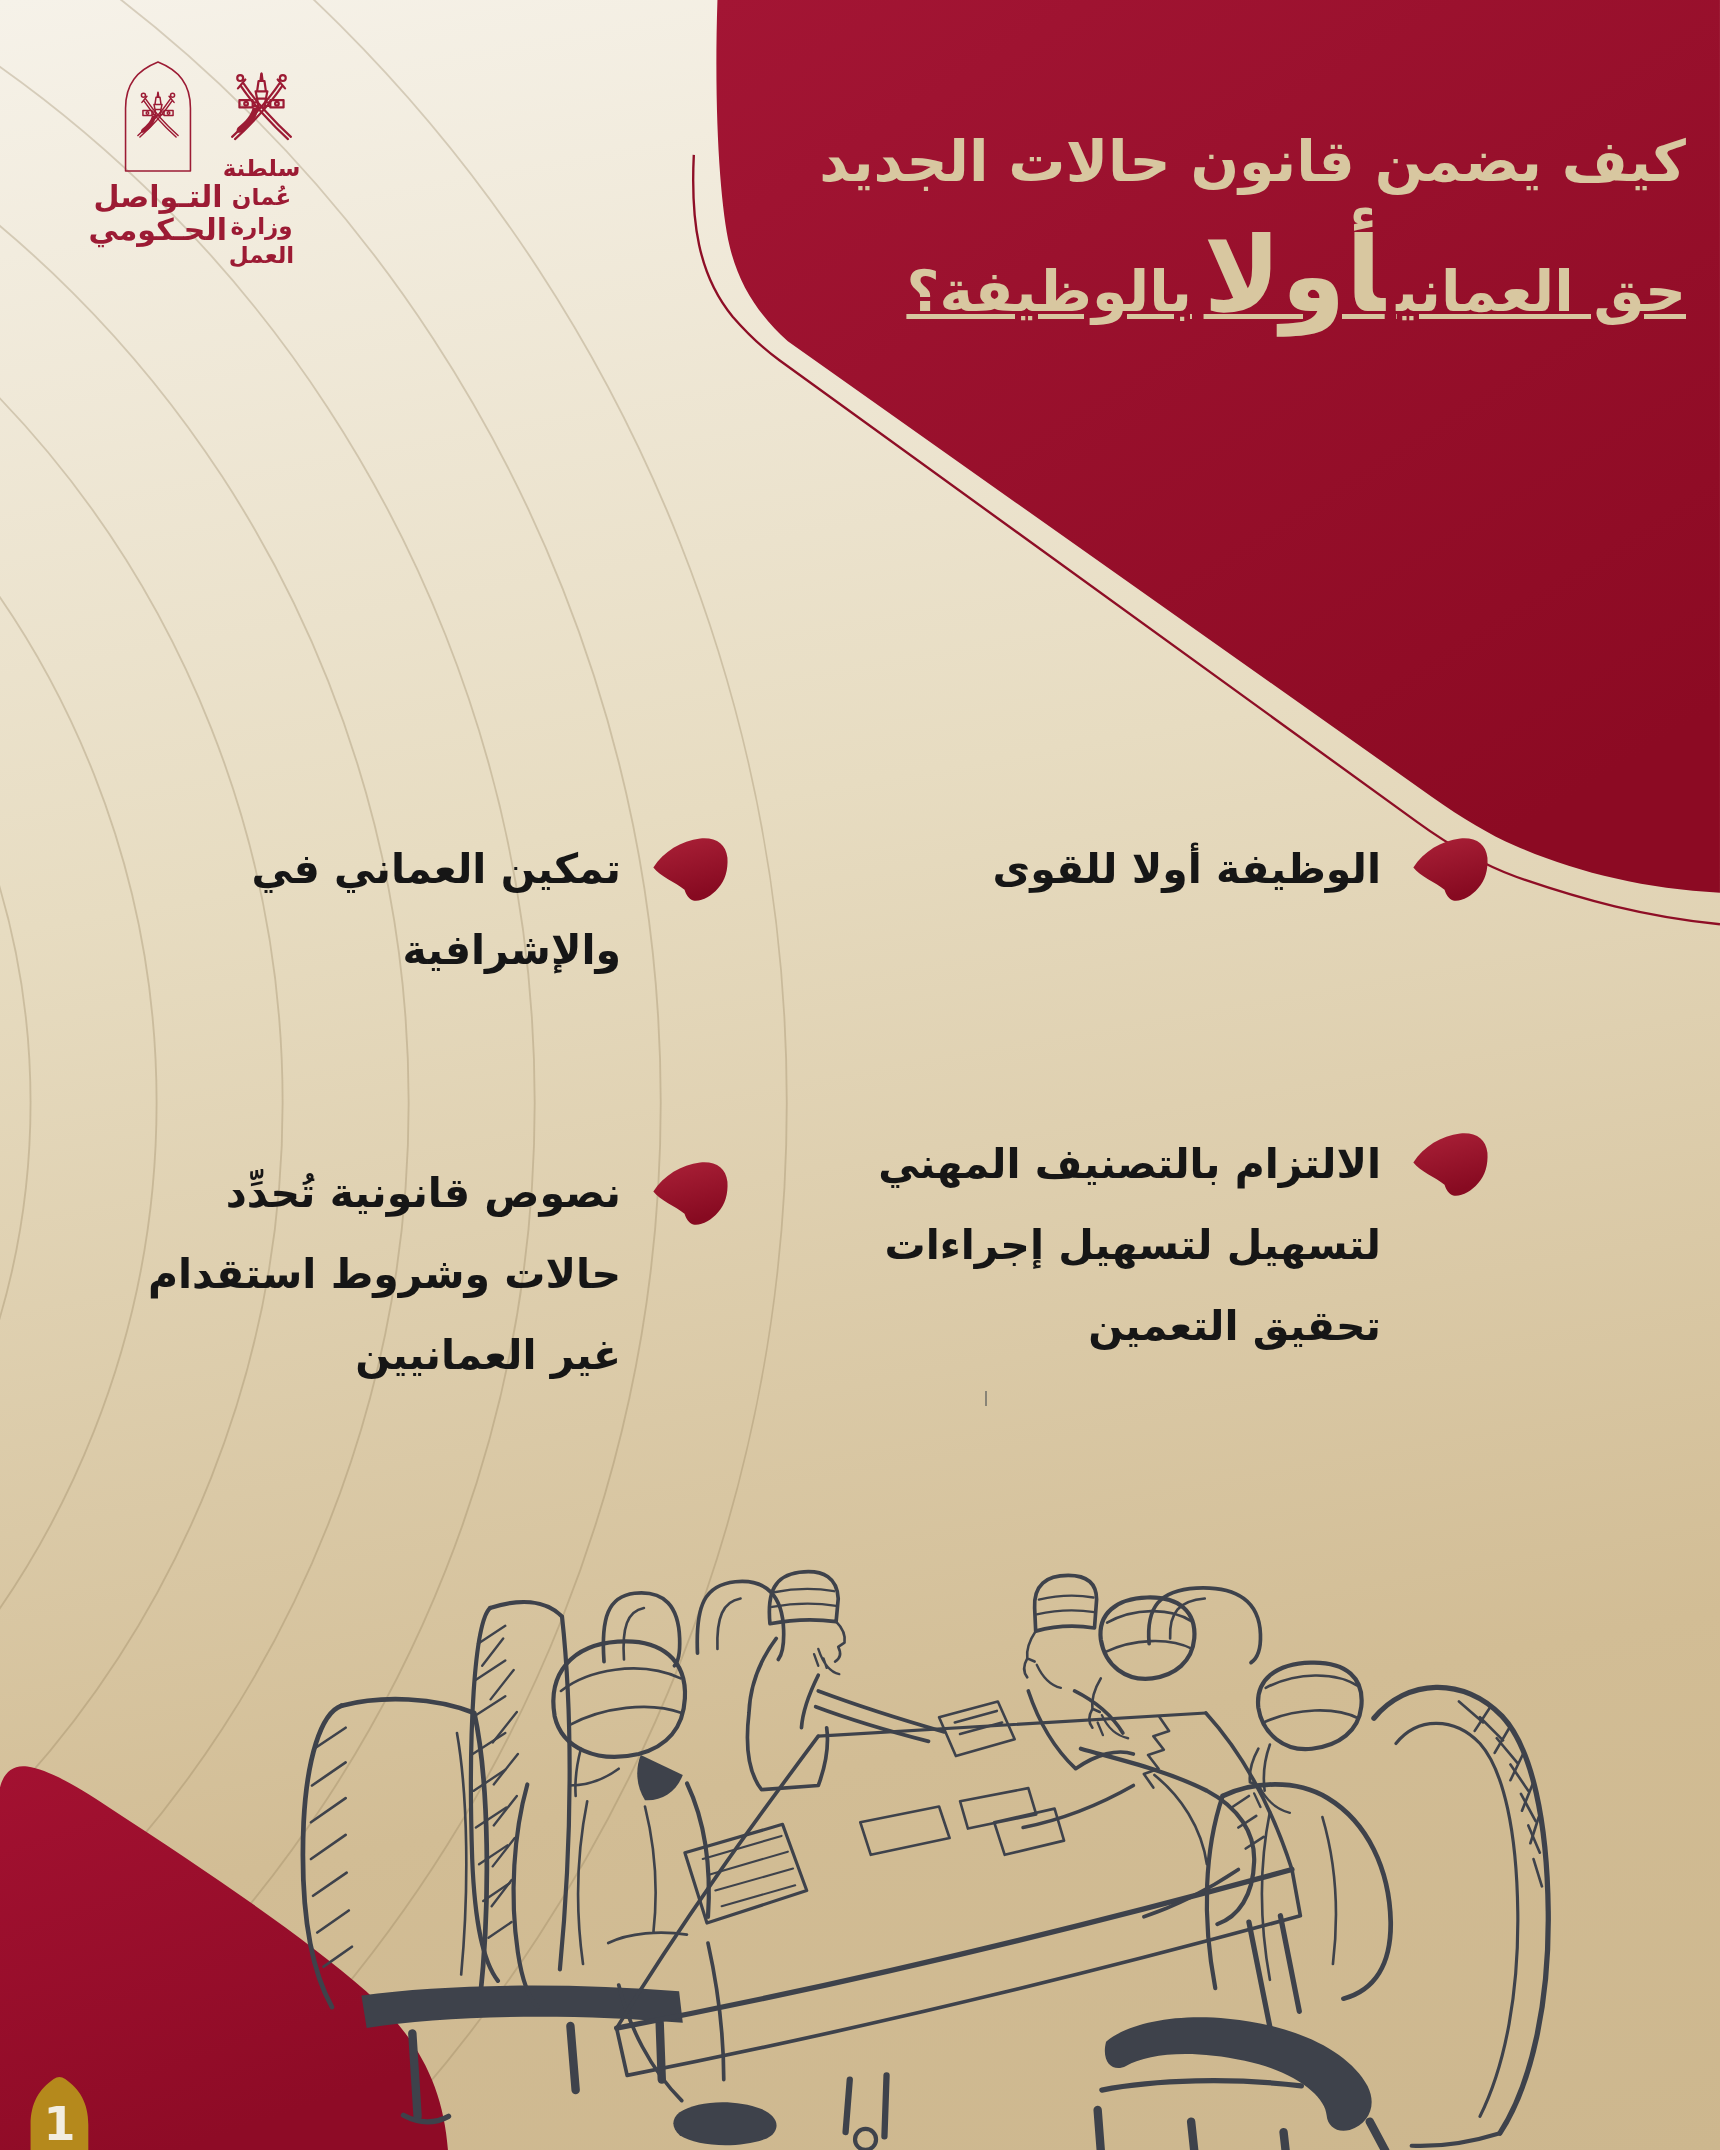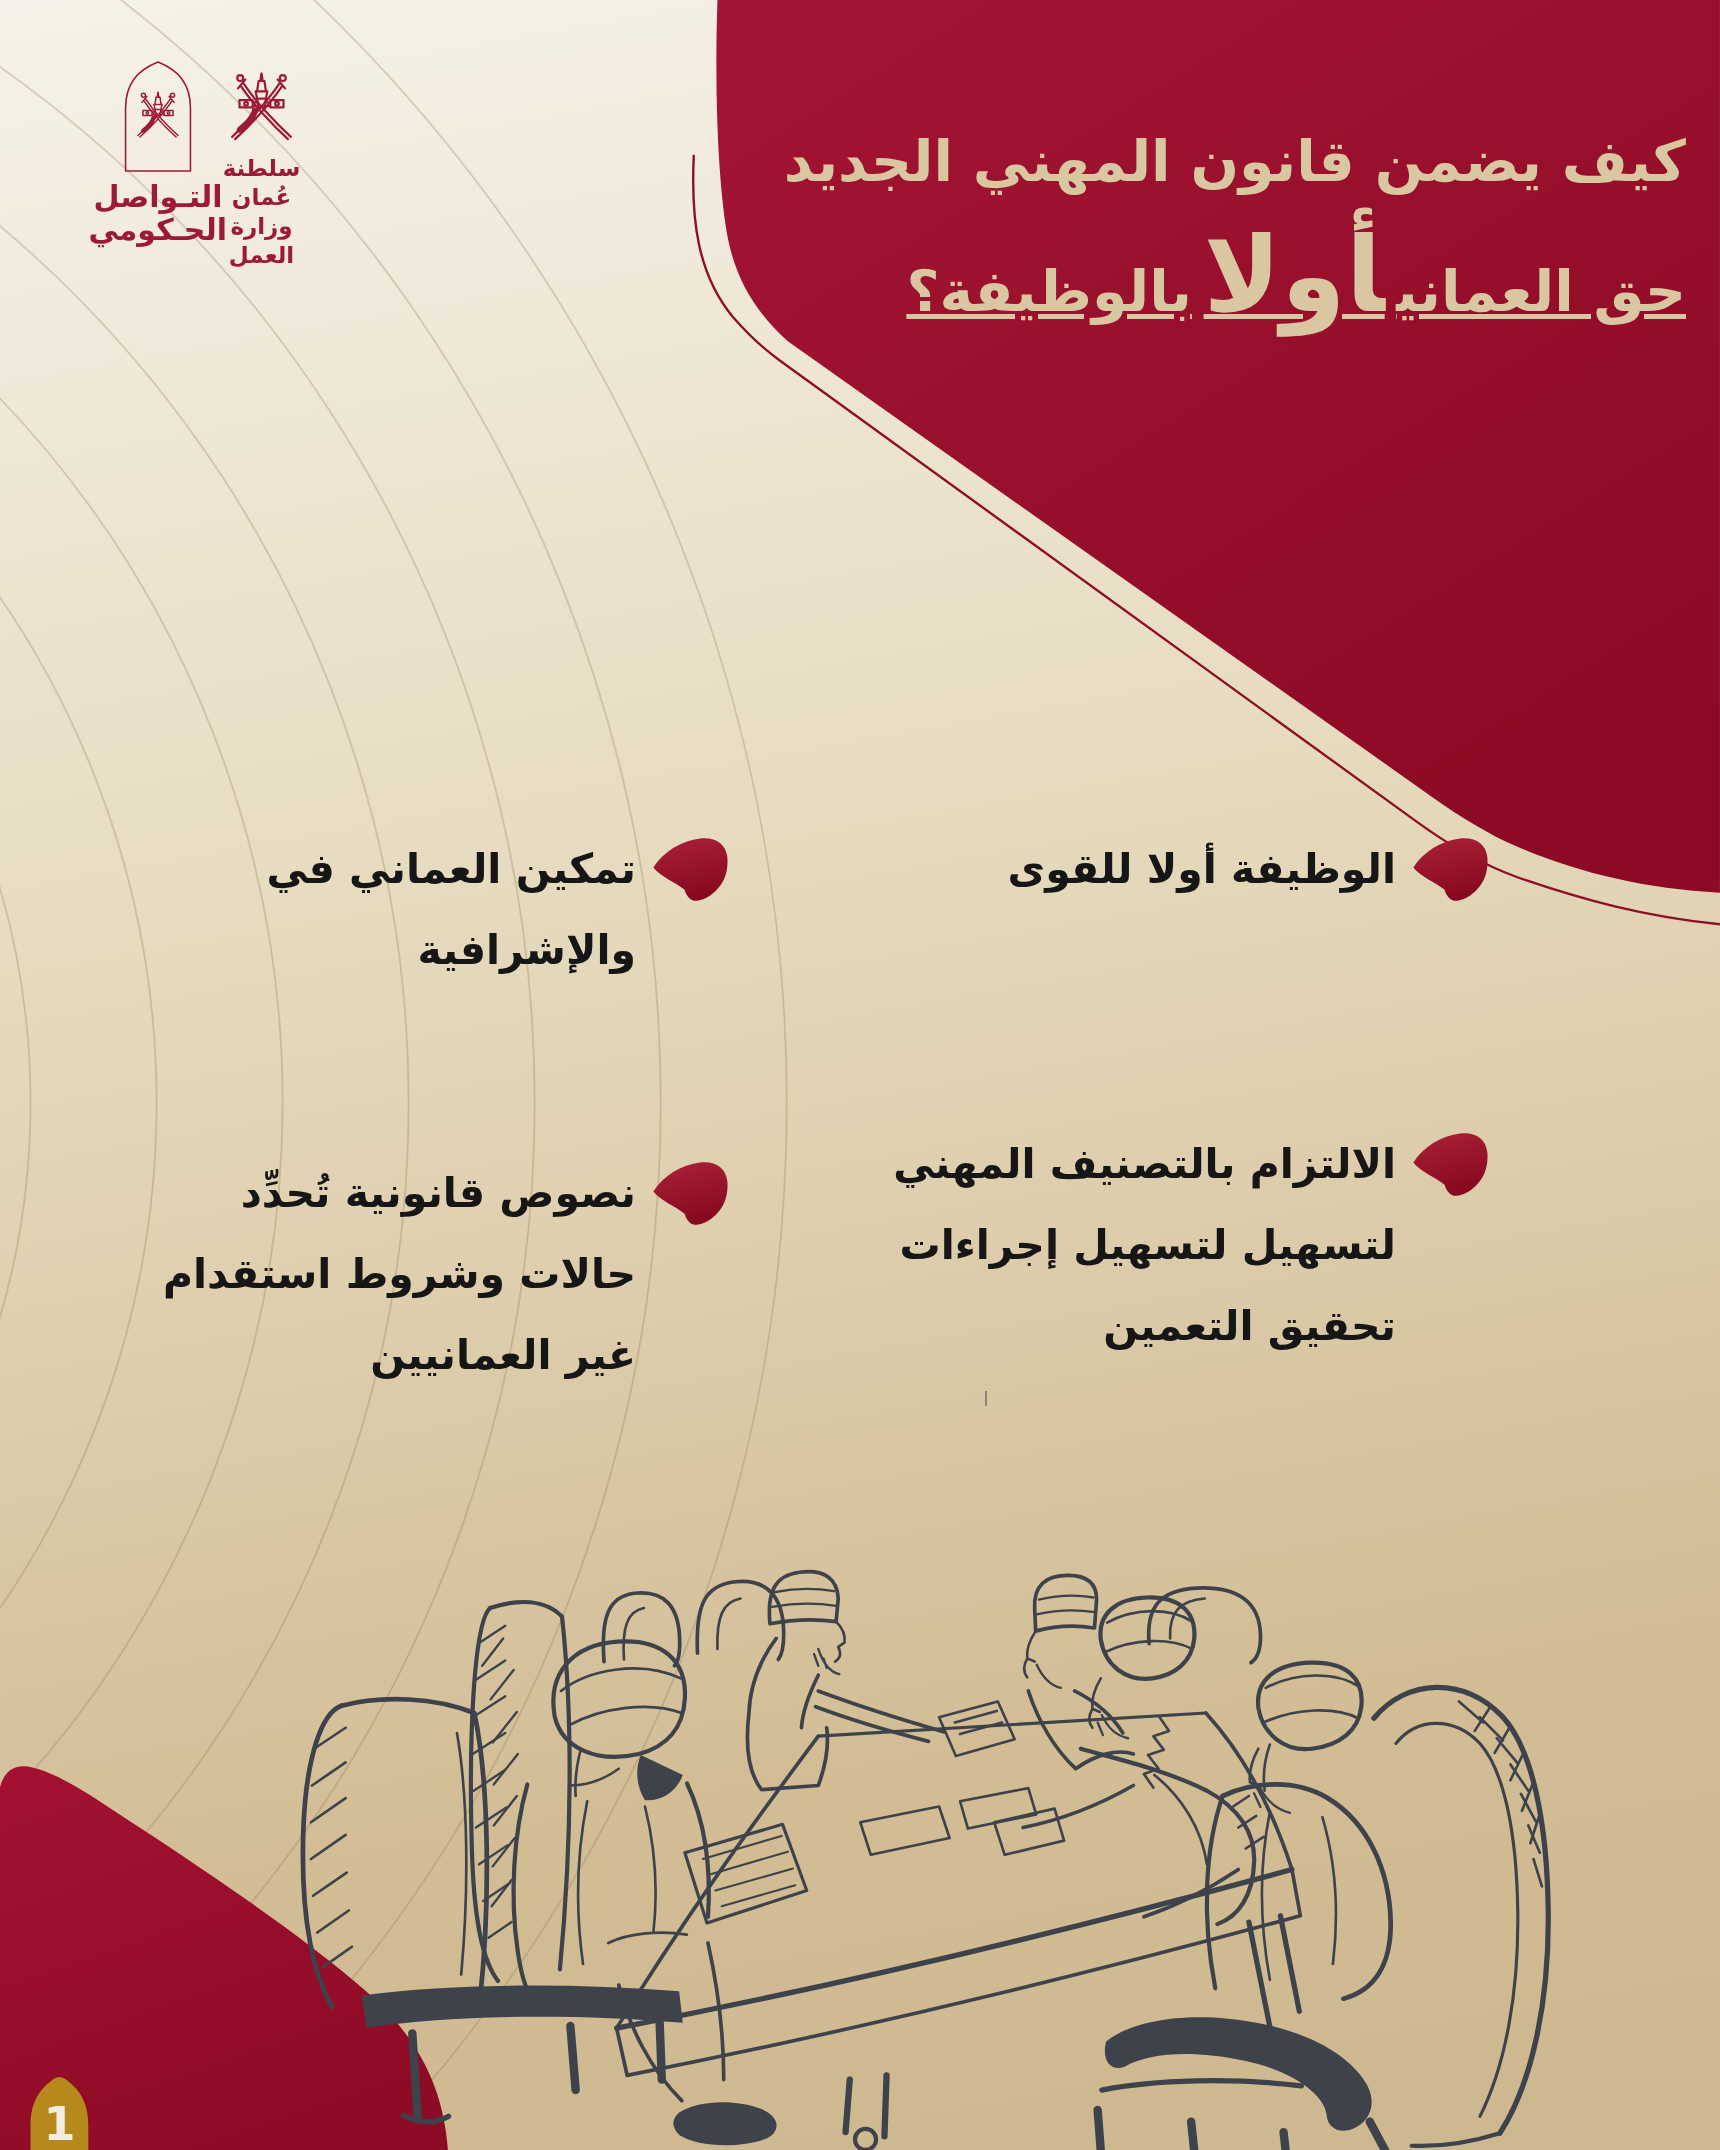--- a/index.html
+++ b/index.html
@@ -37,21 +37,21 @@
     color:var(--title-beige);font-weight:bold;}
   .title-l1{font-size:57px;line-height:1.3;white-space:nowrap;}
   .title-l2{margin-top:2.1px;font-size:57px;line-height:1.45;white-space:nowrap;text-decoration:underline;}
   .title-l2 .emph{font-size:104px;margin:0 11.6px;}
   .logo-block{position:absolute;text-align:center;}
   .logo-govcomm{left:61px;top:60px;width:138px;margin-left:29px;}
   .logo-ministry{left:211px;top:64px;width:103px;}
   .logo-label{font-weight:bold;color:var(--logo-red);direction:rtl;}
   .logo-govcomm .logo-label{font-size:30px;line-height:33px;margin-top:6.3px;}
   .logo-ministry .logo-label{font-size:23px;line-height:29px;margin-top:4.2px;}
-  .bullet{position:absolute;display:flex;direction:rtl;gap:15px;align-items:flex-start;}
+  .bullet{position:absolute;display:flex;direction:rtl;gap:30px;align-items:flex-start;}
   .bullet .bicon{flex:none;width:78px;height:65px;margin-top:8.4px;}
   .bullet .lines{font-size:41px;line-height:81px;font-weight:bold;color:var(--text-black);
     text-align:right;white-space:nowrap;direction:rtl;}
   .bullet .lines span{display:block;}
   .b-r1{top:829px;right:231px;} .b-l1{top:829px;right:991px;}
   .b-r2{top:1124px;right:231px;} .b-l2{top:1153px;right:991px;justify-content:flex-end;}
   .page-num{position:absolute;left:31.5px;top:2097px;width:58px;text-align:center;
     font-size:46px;font-weight:bold;color:var(--badge-text);}
   .stray{position:absolute;left:986px;top:1391px;width:1.6px;height:14.7px;background:#6e6e67;opacity:.75;}
 </style>
@@ -195,21 +195,21 @@
       <path d="M2858 4062 C2800 4080 2740 4088 2690 4086" stroke-width="8"></path>
       <path stroke-width="5" d="M2780 3240 l46 40 M2820 3270 l44 44 M2852 3310 l40 48 M2878 3360 l34 50 M2898 3416 l28 52 M2912 3476 l22 52 M2922 3540 l16 52"></path>
       <path stroke-width="5" d="M2840 3250 l-30 46 M2876 3290 l-28 48 M2902 3340 l-24 50 M2920 3398 l-20 50 M2932 3460 l-16 50"></path>
       <path class="solid" d="M2108 3888 C2150 3852 2240 3834 2340 3844 C2470 3856 2570 3906 2606 3972 C2624 4008 2610 4044 2572 4056 C2548 4062 2530 4050 2528 4028 C2526 3992 2468 3944 2372 3924 C2270 3902 2188 3910 2146 3934 C2122 3947 2098 3928 2108 3888 Z"></path>
       <path stroke-width="10" d="M2100 3980 C2200 3960 2350 3956 2480 3972"></path>
       <path stroke-width="16" d="M2092 4018 L2098 4096 M2270 4040 L2276 4096 M2446 4060 L2450 4096 M2610 4040 L2640 4096"></path>
     </g>
   </svg>
 
   <div class="header-title">
-    <div class="title-l1">كيف يضمن قانون المهني الجديد</div>
+    <div class="title-l1">كيف يضمن قانون حالات الجديد</div>
     <div class="title-l2"><span>حق العماني</span><span class="emph">أولا</span><span>بالوظيفة؟</span></div>
   </div>
 
   <div class="logo-block logo-govcomm">
     <svg width="74" height="112" viewBox="0 0 140 214">
       <path class="lr" stroke-width="4" d="M8 212 L8 92 C8 46 30 20 70 4 C110 20 132 46 132 92 L132 212 Z"></path>
       <use href="#emblem" transform="translate(22,56) scale(0.96)"></use>
     </svg>
     <div class="logo-label">
       <div>التـواصل</div>

